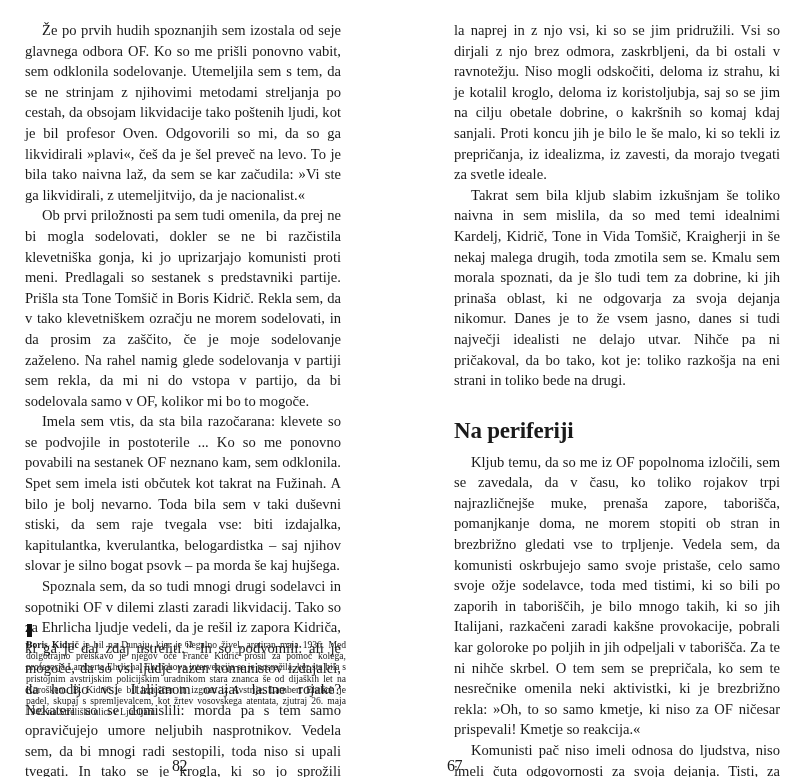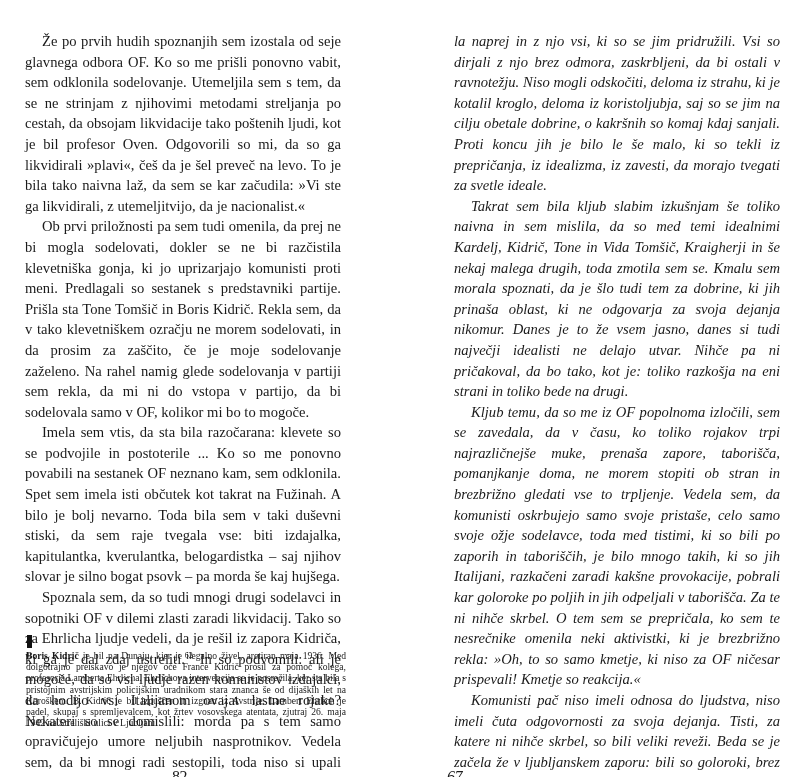--- a/index.html
+++ b/index.html
@@ -1,20 +1,20 @@
 <!DOCTYPE html>
 <html><head>
 <meta charset="utf-8">
 <style>
   html, body { margin: 0; padding: 0; background: #ffffff; }
   body { width: 800px; height: 777px; position: relative; overflow: hidden;
          font-family: "Liberation Serif", "DejaVu Serif", serif; color: #1a1a1a; }
-  .page { position: absolute; top: 16px; height: 737px; }
+  .page { position: absolute; top: 5px; height: 737px; }
   .page.left { left: 0; width: 400px; }
-  .page.right { left: 400px; width: 400px; font-style: italic; }
+  .page.right { left: 400px; width: 400px; }
   .textblock { position: absolute; font-size: 14.6px; line-height: 20.6px; text-align: justify; hyphens: manual; }
   .left .textblock { left: 25px; top: 15px; width: 316px; }
   .right .textblock { left: 54px; top: 15px; width: 326px; }
   .textblock p { margin: 0; text-indent: 17px; }
   .textblock p.noindent { text-indent: 0; }
   .textblock p.last-line-justify { text-align-last: justify; }
   sup { font-size: 8px; line-height: 0; vertical-align: super; }
   .heading { font-family: "Liberation Serif", "DejaVu Serif", serif; font-size: 23px; font-weight: bold;
              margin: 28px 0 9px 0; line-height: 24px; text-indent: 0; letter-spacing: -0.2px; }
   .fn-rule { position: absolute; left: 27px; top: 619px; width: 5px; height: 13px; background: #111; }
@@ -42,17 +42,18 @@
     <span class="fn-num">62</span>
     <div class="fn-text"><b>Boris Kidrič</b><span> je bil na Dunaju, kjer je ilegalno živel, aretiran maja 1936. Med dolgotrajno preiskavo je njegov oče France Kidrič prosil za pomoč kolega, profesorja Lamberta Ehrlicha. Ehrlichova intervencija se je posrečila, ker sta bila s pristojnim avstrijskim policijskim uradnikom stara znanca še od dijaških let na Koroškem. B. Kidrič je bil izpuščen in izgnan iz Avstrije. Lambert Ehrlich je padel, skupaj s spremljevalcem, kot žrtev vosovskega atentata, zjutraj 26. maja 1942 na Streliški ulici v Ljubljani.</span></div>
   </div>
   <div class="pagenum">82</div>
 </div>
 
 <div class="page right">
   <div class="textblock">
     <p class="noindent">la naprej in z njo vsi, ki so se jim pridružili. Vsi so dirjali z njo brez odmora, zaskrbljeni, da bi ostali v ravnotežju. Niso mogli odskočiti, deloma iz strahu, ki je kotalil kroglo, deloma iz koristoljubja, saj so se jim na cilju obetale dobrine, o kakršnih so komaj kdaj sanjali. Proti koncu jih je bilo le še malo, ki so tekli iz prepričanja, iz idealizma, iz zavesti, da morajo tvegati za svetle ideale.</p>
     <p>Takrat sem bila kljub slabim izkušnjam še toliko naivna in sem mislila, da so med temi idealnimi Kardelj, Kidrič, Tone in Vida Tomšič, Kraigherji in še nekaj malega drugih, toda zmotila sem se. Kmalu sem morala spoznati, da je šlo tudi tem za dobrine, ki jih prinaša oblast, ki ne odgovarja za svoja dejanja nikomur. Danes je to že vsem jasno, danes si tudi največji idealisti ne delajo utvar. Nihče pa ni pričakoval, da bo tako, kot je: toliko razkošja na eni strani in toliko bede na drugi.</p>
+    <h2 class="heading">Na periferiji</h2>
     <p>Kljub temu, da so me iz OF popolnoma izločili, sem se zavedala, da v času, ko toliko rojakov trpi najrazličnejše muke, prenaša zapore, taborišča, pomanjkanje doma, ne morem stopiti ob stran in brezbrižno gledati vse to trpljenje. Vedela sem, da komunisti oskrbujejo samo svoje pristaše, celo samo svoje ožje sodelavce, toda med tistimi, ki so bili po zaporih in taboriščih, je bilo mnogo takih, ki so jih Italijani, razkačeni zaradi kakšne provokacije, pobrali kar goloroke po poljih in jih odpeljali v taborišča. Za te ni nihče skrbel. O tem sem se prepričala, ko sem te nesrečnike omenila neki aktivistki, ki je brezbrižno rekla: »Oh, to so samo kmetje, ki niso za OF ničesar prispevali! Kmetje so reakcija.«</p>
     <p class="last-line-justify">Komunisti pač niso imeli odnosa do ljudstva, niso imeli čuta odgovornosti za svoja dejanja. Tisti, za katere ni nihče skrbel, so bili veliki reveži. Beda se je začela že v ljubljanskem zaporu: bili so goloroki, brez jopičev, a noči so bile mrzle. Seveda v prenapolnjenih zaporih tudi odej ni bilo. Ko sem nekoč zvedela za dovoz skupine takih kmetov, sem zbrala nekaj odej in jih odnesla skupaj s sosedo na sodišče. Paznik, ki je sprejemal prinesene pakete, je vprašal: »Za</p>
   </div>
   <div class="pagenum">67</div>
 </div>
 
 </body></html>

